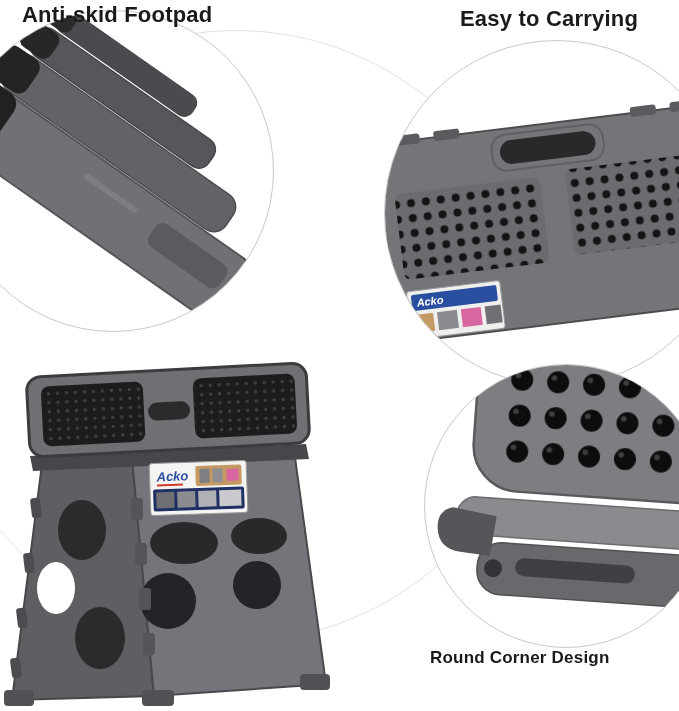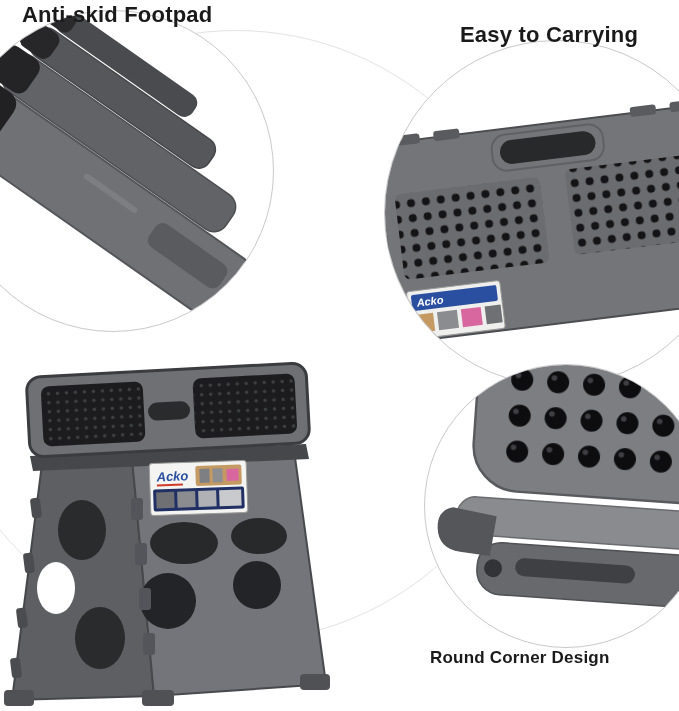--- a/index.html
+++ b/index.html
@@ -23,21 +23,21 @@
   svg text{font-family:"Liberation Sans",sans-serif;}
 </style>
 </head>
 <body>
 
 <div id="stage">
 
   <div class="ring" style="left:-70px;top:30px;width:610px;height:610px;"></div>
 
   <div class="callout" style="left:22px;top:2px;">Anti-skid Footpad</div>
-  <div class="callout" style="left:460px;top:6px;margin-top:16px;">Easy to Carrying</div>
+  <div class="callout" style="left:460px;top:6px;">Easy to Carrying</div>
   <div class="callout" style="left:430px;top:648px;font-size:17px;">Round Corner Design</div>
 
   <svg id="product-photo" viewBox="0 0 362 373">
     <defs>
       <pattern id="tread" width="9" height="9" patternUnits="userSpaceOnUse">
         <circle cx="4.5" cy="4.5" r="1.7" fill="#3f4043"></circle>
       </pattern>
     </defs>
 
     <g>

